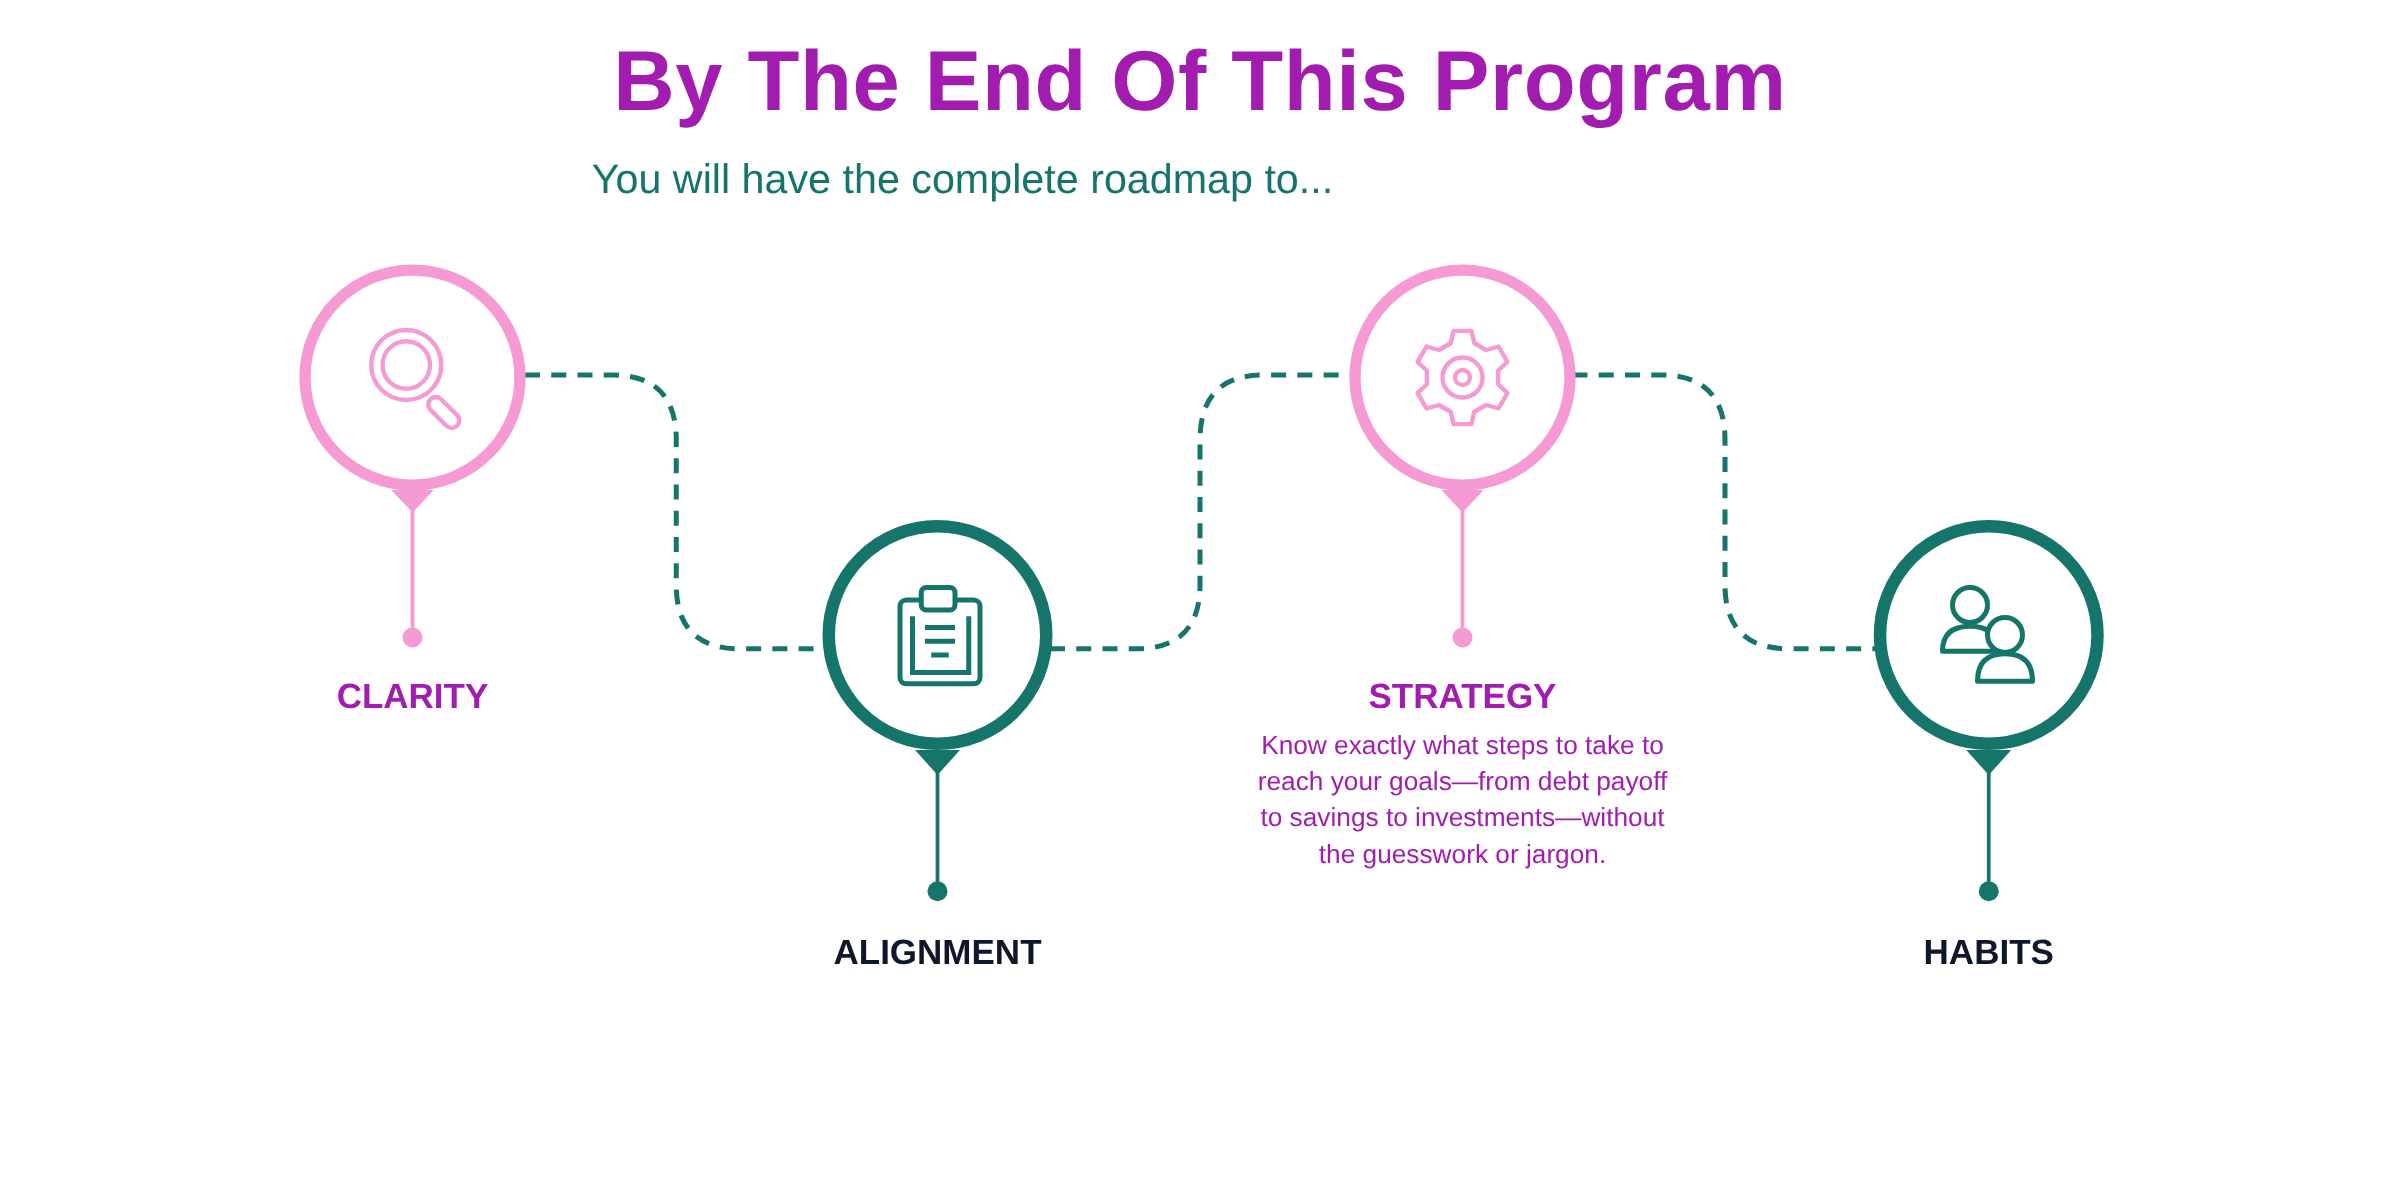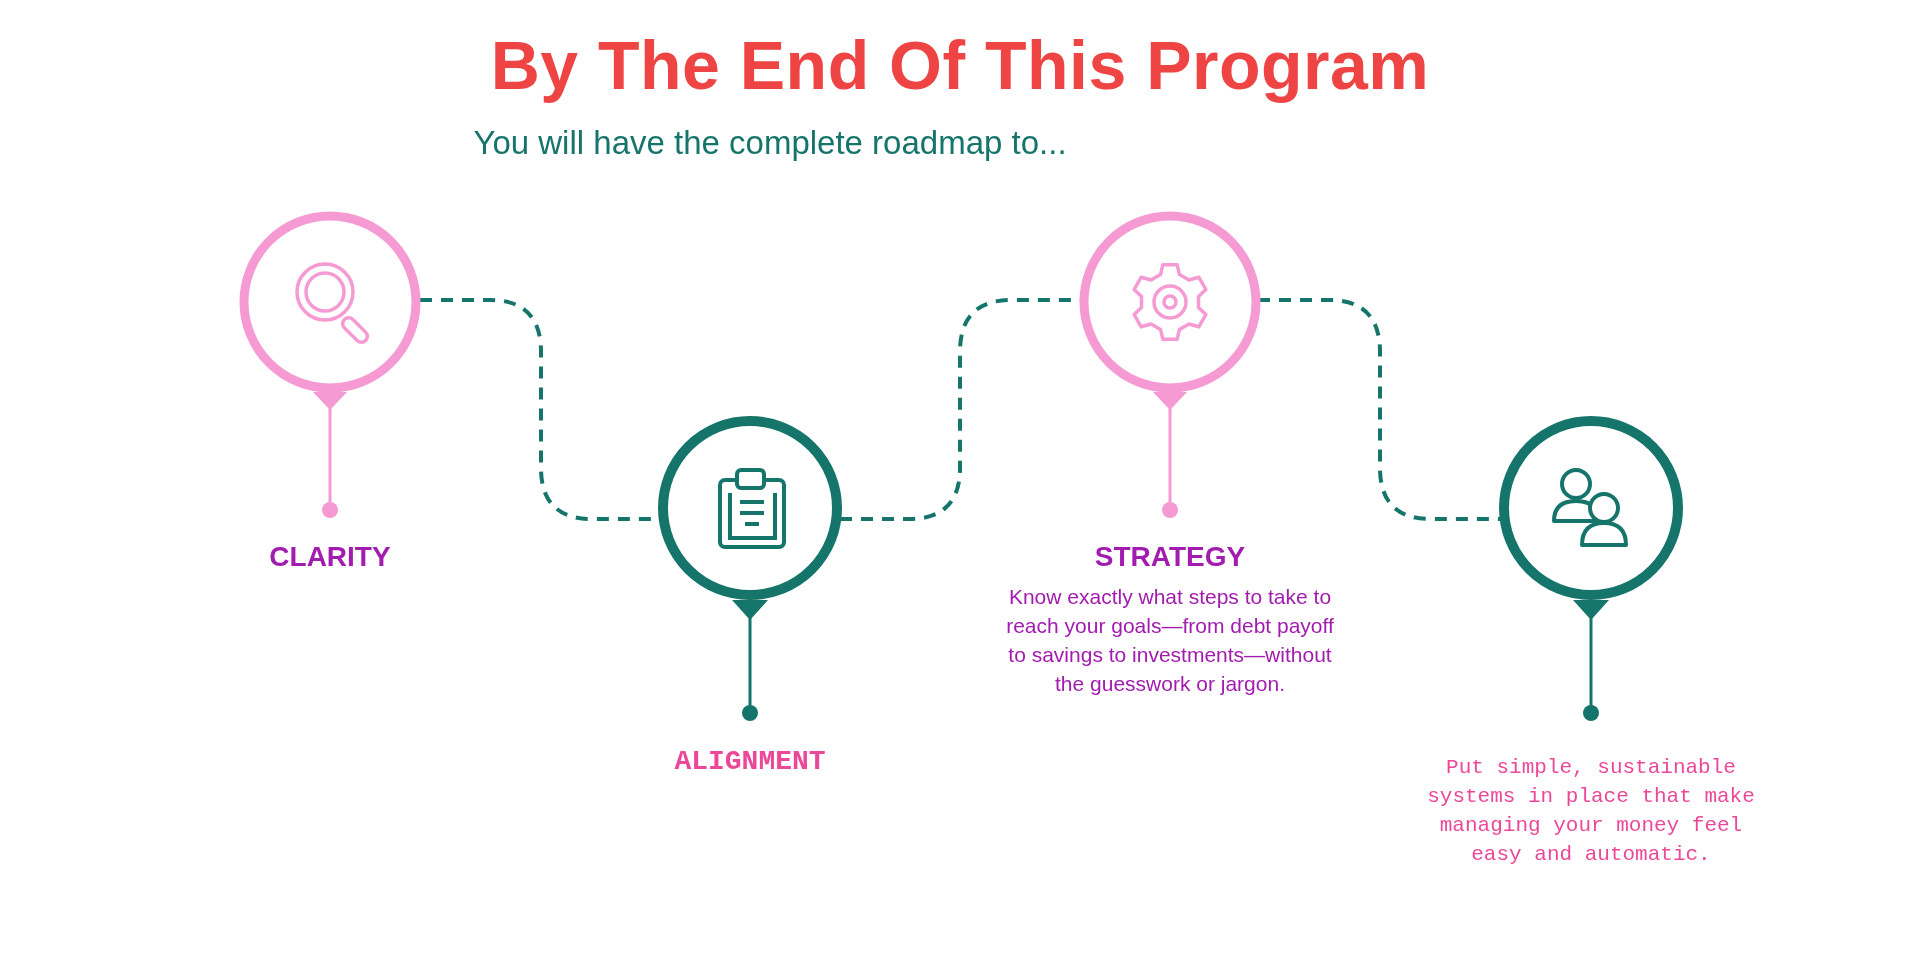--- a/index.html
+++ b/index.html
@@ -1,27 +1,27 @@
 <!DOCTYPE html>
 <html><head>
   <meta charset="utf-8">
   <style>
     html, body { margin: 0; padding: 0; background: #ffffff; }
     body { width: 1920px; height: 956px; position: relative; overflow: hidden;
            font-family: "Liberation Sans", sans-serif; }
     .title { position: absolute; left: 0; width: 1920px; top: 26px; text-align: center;
-             font-size: 68px; font-weight: bold; color: #ef4444; letter-spacing: 0.5px; margin: 0; }
+             font-size: 68px; font-weight: bold; color: #a21caf; letter-spacing: 0.5px; margin: 0; }
     .subtitle { position: absolute; left: 0; width: 1540px; top: 124px; text-align: center;
                 font-size: 33px; color: #16756B; margin: 0; }
     svg.diagram { position: absolute; left: 0; top: 0; }
     .step-text { position: absolute; width: 360px; text-align: center; }
     .step-heading { font-size: 28px; font-weight: bold; margin: 0; line-height: 34px; }
     .step-body { font-size: 21px; line-height: 29px; margin: 8px 0 0 0; padding: 0 6px; }
     .pink { color: #a21caf; }
-    .teal { color: #ec4899; font-family: Liberation Mono, monospace; }
+    .teal { color: #0f172a; }
   </style>
 </head>
 <body>
 
 <h1 class="title">By The End Of This Program</h1>
 <p class="subtitle">You will have the complete roadmap to...</p>
 
 <svg class="diagram" width="1920" height="956" viewBox="0 0 1920 956">
 
   <path d="M 420 300 L 490 300 Q 541 300 541 352 L 541 468 Q 541 519 592 519 L 660 519" fill="none" stroke="#16756B" stroke-width="4" stroke-dasharray="12 9"></path>
@@ -88,14 +88,14 @@
 <div class="step-text teal" style="left:570px; top:745px;">
   <h2 class="step-heading">ALIGNMENT</h2>
 </div>
 
 <div class="step-text pink" style="left:990px; top:540px;">
   <h2 class="step-heading">STRATEGY</h2>
   <p class="step-body">Know exactly what steps to take to reach your goals—from debt payoff to savings to investments—without the guesswork or jargon.</p>
 </div>
 
 <div class="step-text teal" style="left:1411px; top:745px;">
-  <p class="step-body">Put simple, sustainable systems in place that make managing your money feel easy and automatic.</p>
+  <h2 class="step-heading">HABITS</h2>
 </div>
 
 </body></html>

